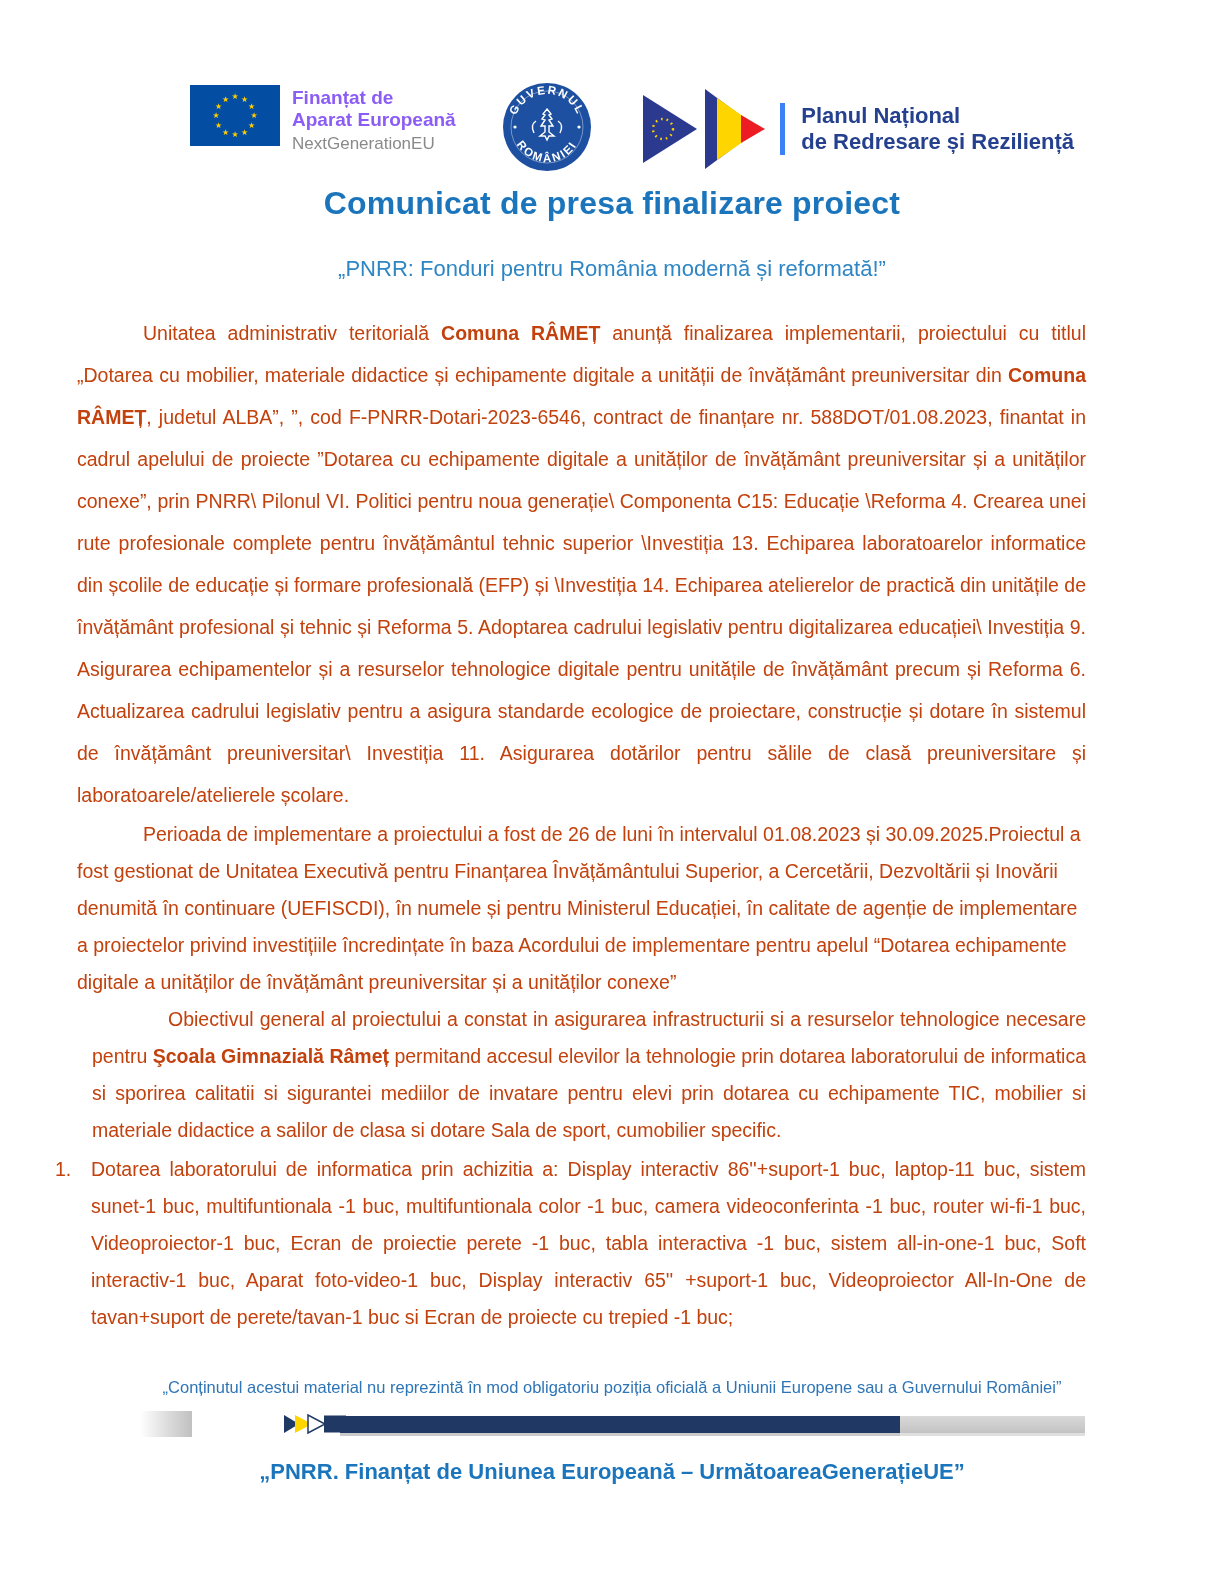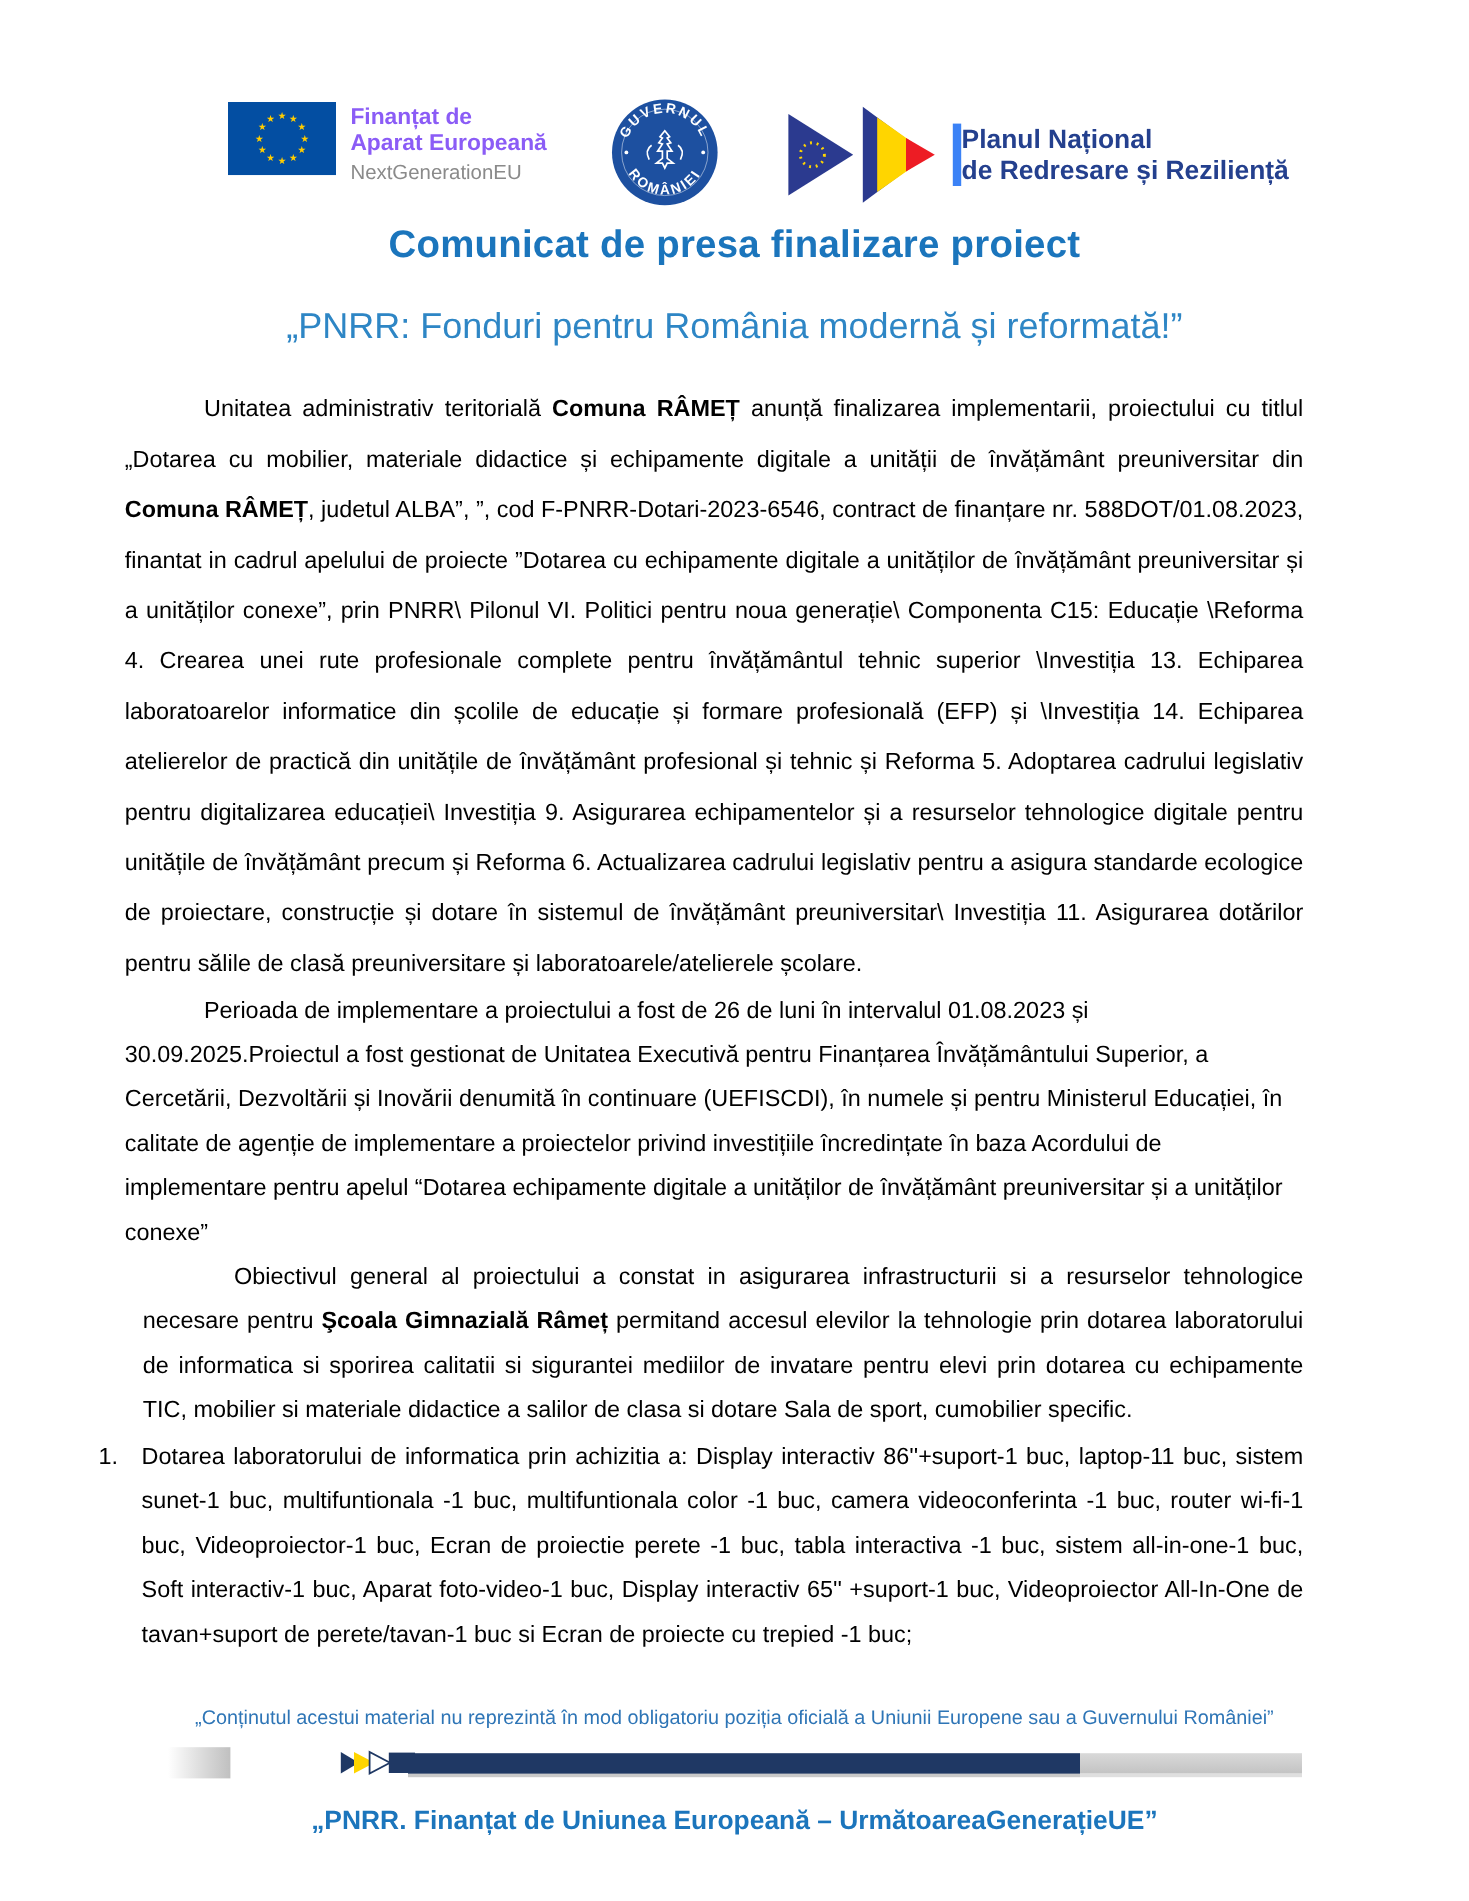--- a/index.html
+++ b/index.html
@@ -20,42 +20,42 @@
     justify-content: space-between;
     padding: 0 150px 0 190px;
     height: 84px;
   }
   .eu-logo { display: flex; align-items: flex-start; gap: 12px; }
   .eu-logo-text { padding-top: 2px; line-height: 1.15; }
   .eu-logo-text .bold-line { font-weight: bold; color: #8b5cf6; font-size: 19px; }
   .eu-logo-text .gray-line { color: #8a8a8a; font-size: 17px; margin-top: 3px; }
   .gov-seal { margin-top: -4px; }
   .pnrr-logo { display: flex; align-items: center; gap: 0; }
-  .pnrr-logo-text { border-left: 7px solid #3b82f6; padding-left: 0; line-height: 1.18; margin-left: 6px; }
+  .pnrr-logo-text { border-left: 5px solid #3b82f6; padding-left: 16px; line-height: 1.18; margin-left: 6px; }
   .pnrr-logo-text div { font-weight: bold; color: #24408E; font-size: 22px; }
   
   .doc-title {
     text-align: center;
     color: #1B75BC;
     font-size: 32px;
     font-weight: bold;
     margin-top: 16px;
     letter-spacing: 0.2px;
   }
   .doc-subtitle {
     text-align: center;
     color: #2E86C5;
-    font-size: 30px;
+    font-size: 22px;
     font-weight: normal;
     margin-top: 34px;
   }
   
   .content {
-    padding: 0 138px 0 104px;
-    color: #000000;
+    padding: 0 138px 0 77px;
+    color: #c2410c;
     font-size: 19.5px;
   }
   .p1 { margin-top: 30px; text-align: justify; line-height: 42px; text-indent: 66px; }
   .p2 { text-align: left; line-height: 37px; text-indent: 66px; }
   .p3 { text-align: justify; line-height: 37px; text-indent: 76px; margin-left: 15px; }
   .p4 { text-align: left; line-height: 37px; text-indent: 66px; }
   .content b { font-weight: bold; }
   .num-list { margin-top: 2px; }
   .num-item { display: flex; line-height: 37px; }
   .num-marker { width: 36px; flex: 0 0 36px; margin-left: -22px; text-align: left; }

